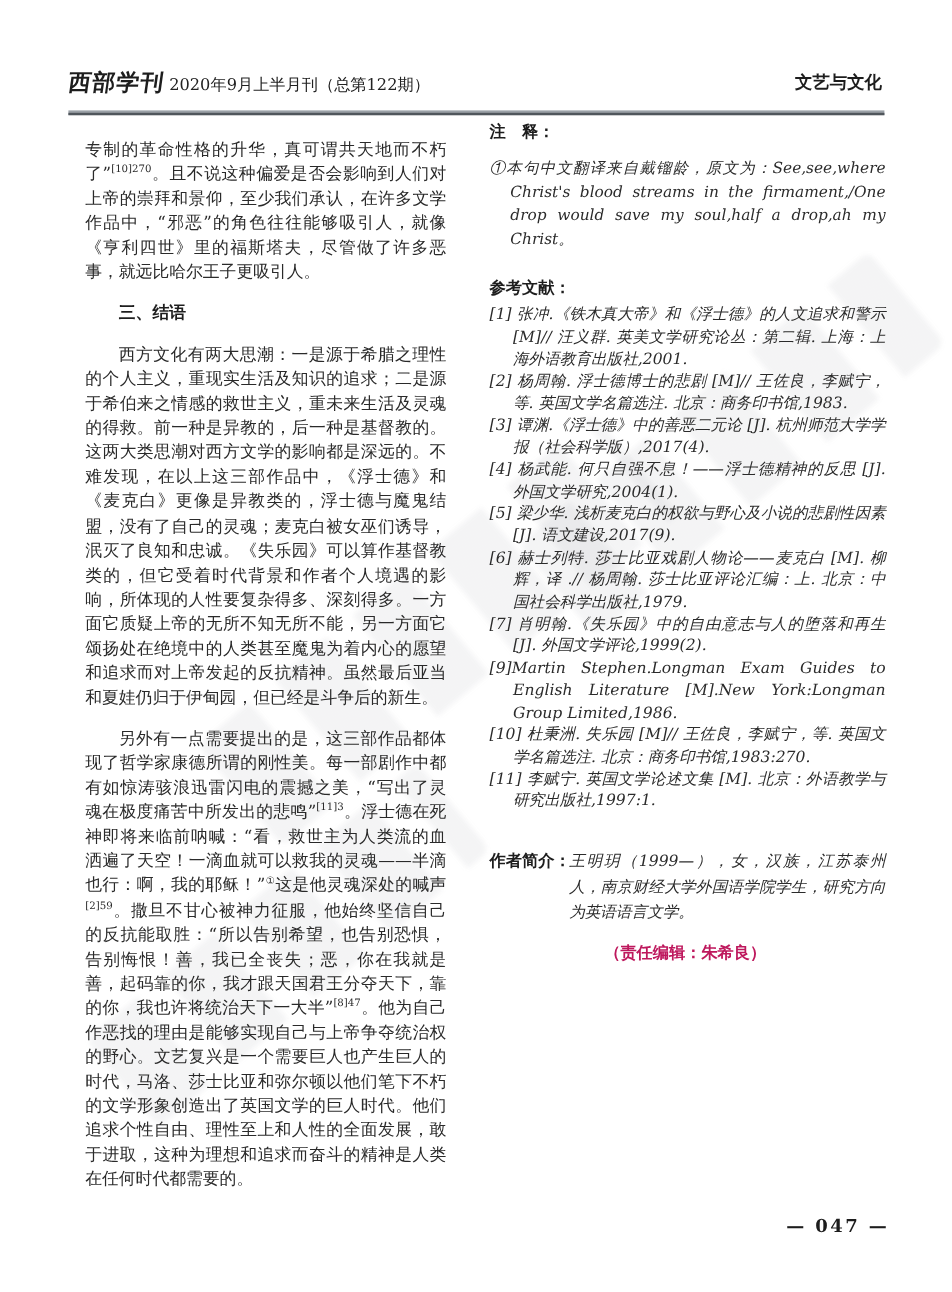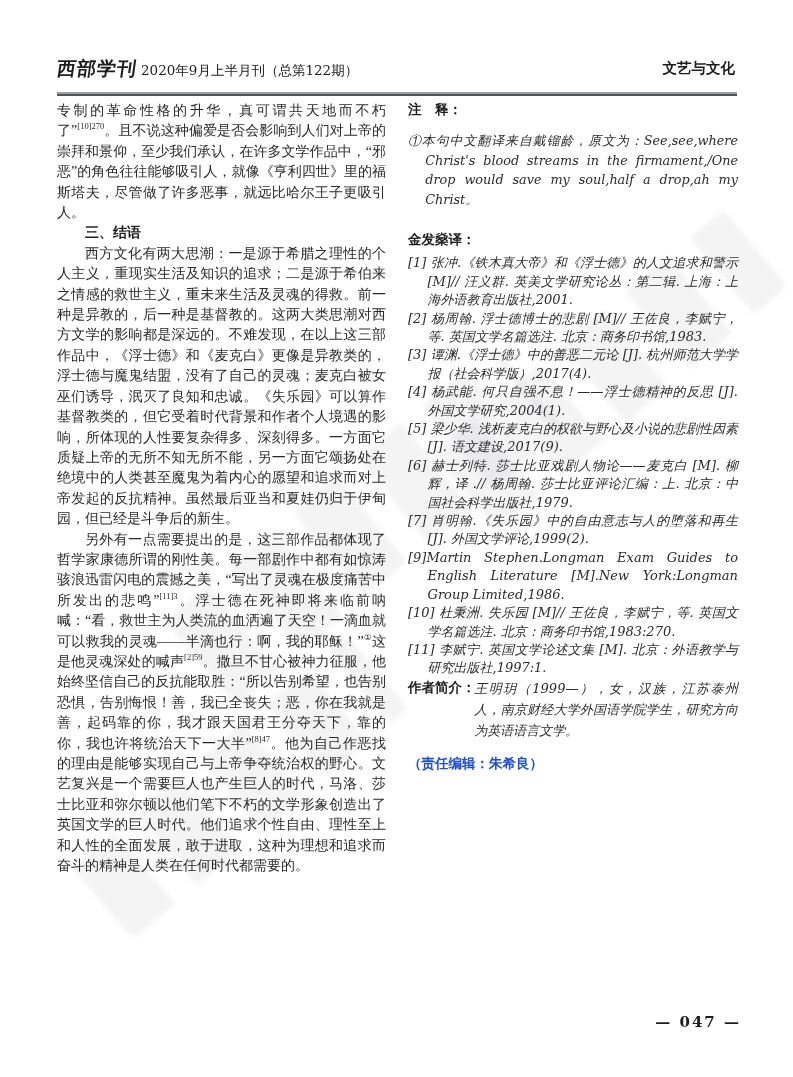--- a/index.html
+++ b/index.html
@@ -18,39 +18,39 @@
   .issue{font-size:13.5px;color:#222;}
   .section-label{position:absolute;right:2px;top:3px;font-weight:bold;font-size:14.5px;
         font-family:"DejaVu Sans","Liberation Sans",sans-serif;color:#1d1d1d;}
   .rule{position:absolute;left:57px;right:56px;top:92px;height:2px;
         background:#9ba1a7;border-bottom:2px solid #50565c;}
 
   
   .col-left{position:absolute;left:57px;top:101px;width:329px;}
   .col-right{position:absolute;left:408px;top:101px;width:330px;}
 
-  .col-left p{margin:0;font-size:14px;line-height:20.4px;text-align:justify;color:#2a2a2a;font-family:Liberation Serif, serif;}
+  .col-left p{margin:14px;font-size:14px;line-height:20.4px;text-align:justify;color:#2a2a2a;}
   .col-left p.indent{text-indent:2em;}
   .col-left p.heading{font-weight:bold;color:#1e1e1e;}
   sup{font-size:8.5px;line-height:0;}
 
   
   .block-title{font-weight:bold;font-size:13.5px;color:#1d1d1d;margin:0 0 5px 0;
         font-family:Liberation Sans, sans-serif;}
   .note-item{font-size:12.8px;line-height:19.6px;font-style:italic;
         padding-left:1.35em;text-indent:-1.35em;text-align:justify;color:#2b2b2b;margin-top:12px;}
   .refs{margin-top:22px;}
   .ref-item{font-size:13px;line-height:18.4px;font-style:italic;
         padding-left:1.5em;text-indent:-1.5em;text-align:justify;color:#2b2b2b;}
-  .author-block{position:relative;padding-left:5.1em;font-size:13px;}
+  .author-block{margin-top:30px;position:relative;padding-left:5.1em;font-size:13px;}
   .author-label{position:absolute;left:0;top:1px;font-weight:bold;font-style:normal;
         font-size:13.5px;font-family:"DejaVu Sans","Liberation Sans",sans-serif;color:#1d1d1d;}
   .author-bio{font-style:italic;line-height:21px;text-align:justify;color:#2b2b2b;}
-  .editor-line{margin-top:14px;padding-right:4px;text-align:left;font-weight:bold;
-        font-size:13.5px;font-family:"DejaVu Sans","Liberation Sans",sans-serif;color:#1d4ed8;}
+  .editor-line{margin-top:14px;padding-right:4px;text-align:center;font-weight:bold;
+        font-size:13.5px;font-family:"DejaVu Sans","Liberation Sans",sans-serif;color:#be185d;}
 
   
   .page-number{position:absolute;top:1013px;right:52px;font-weight:bold;font-size:15px;
         letter-spacing:2px;color:#1d1d1d;}
 
   
   .wm{position:absolute;transform:rotate(-40deg);filter:blur(2px);border-radius:8px;
       background:repeating-linear-gradient(90deg,rgba(100,106,114,0.07) 0 56px,transparent 56px 84px);
       pointer-events:none;}
   .wm-a{left:150px;top:470px;width:430px;height:110px;}
@@ -83,21 +83,21 @@
 
   <div class="col-right">
     <div class="notes">
       <div class="block-title">注　释：</div>
       <div>
           <div class="note-item">①本句中文翻译来自戴镏龄，原文为：See,see,where Christ's blood streams in the firmament,/One drop would save my soul,half a drop,ah my Christ。</div>
         </div>
     </div>
 
     <div class="refs">
-      <div class="block-title">金发燊译：</div>
+      <div class="block-title">参考文献：</div>
       <div>
           <div class="ref-item">[1] 张冲.《铁木真大帝》和《浮士德》的人文追求和警示 [M]// 汪义群. 英美文学研究论丛：第二辑. 上海：上海外语教育出版社,2001.</div>
           <div class="ref-item">[2] 杨周翰. 浮士德博士的悲剧 [M]// 王佐良，李赋宁，等. 英国文学名篇选注. 北京：商务印书馆,1983.</div>
           <div class="ref-item">[3] 谭渊.《浮士德》中的善恶二元论 [J]. 杭州师范大学学报（社会科学版）,2017(4).</div>
           <div class="ref-item">[4] 杨武能. 何只自强不息！——浮士德精神的反思 [J]. 外国文学研究,2004(1).</div>
           <div class="ref-item">[5] 梁少华. 浅析麦克白的权欲与野心及小说的悲剧性因素 [J]. 语文建设,2017(9).</div>
           <div class="ref-item">[6] 赫士列特. 莎士比亚戏剧人物论——麦克白 [M]. 柳辉，译 .// 杨周翰. 莎士比亚评论汇编：上. 北京：中国社会科学出版社,1979.</div>
           <div class="ref-item">[7] 肖明翰.《失乐园》中的自由意志与人的堕落和再生 [J]. 外国文学评论,1999(2).</div>
           <div class="ref-item">[9]Martin Stephen.Longman Exam Guides to English Literature [M].New York:Longman Group Limited,1986.</div>
           <div class="ref-item">[10] 杜秉洲. 失乐园 [M]// 王佐良，李赋宁，等. 英国文学名篇选注. 北京：商务印书馆,1983:270.</div>

